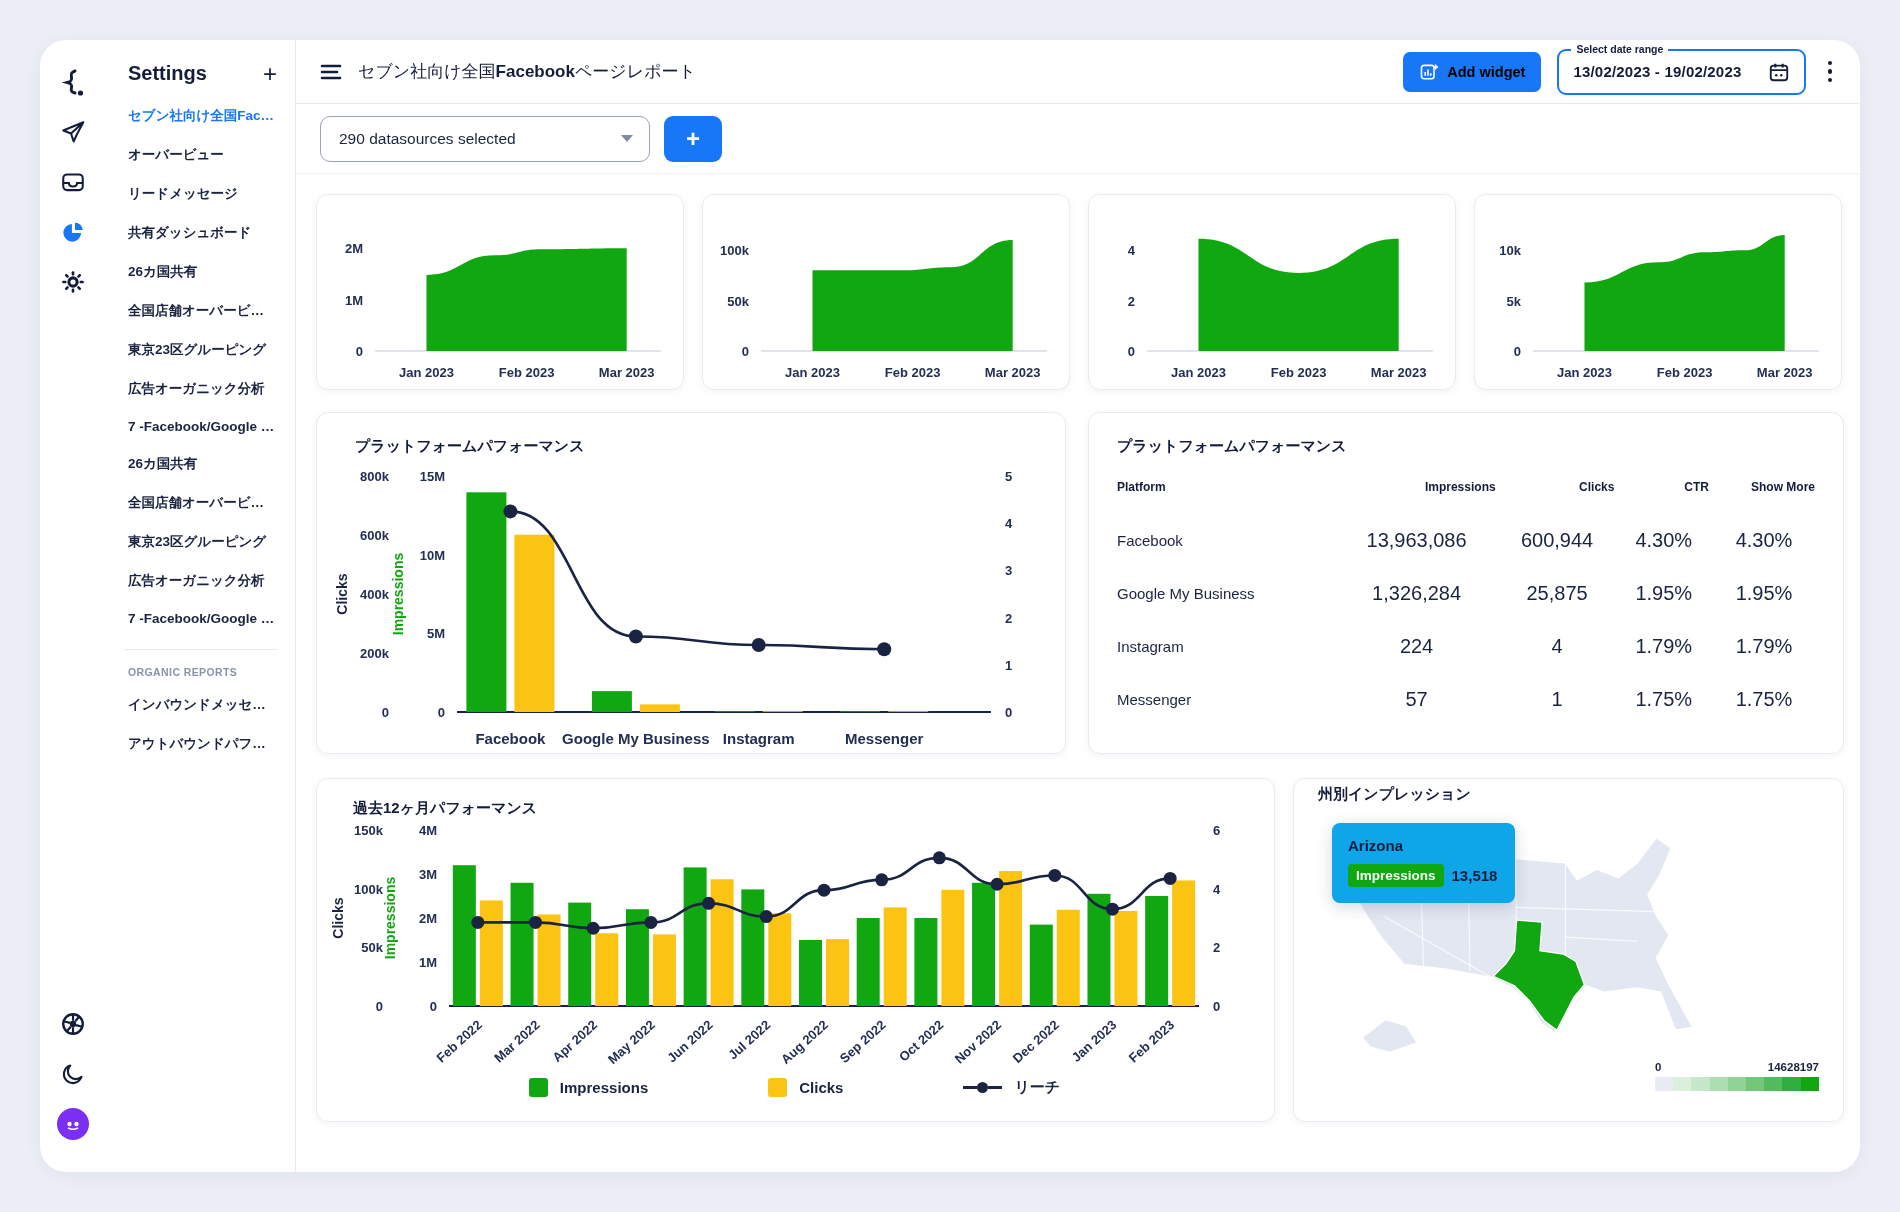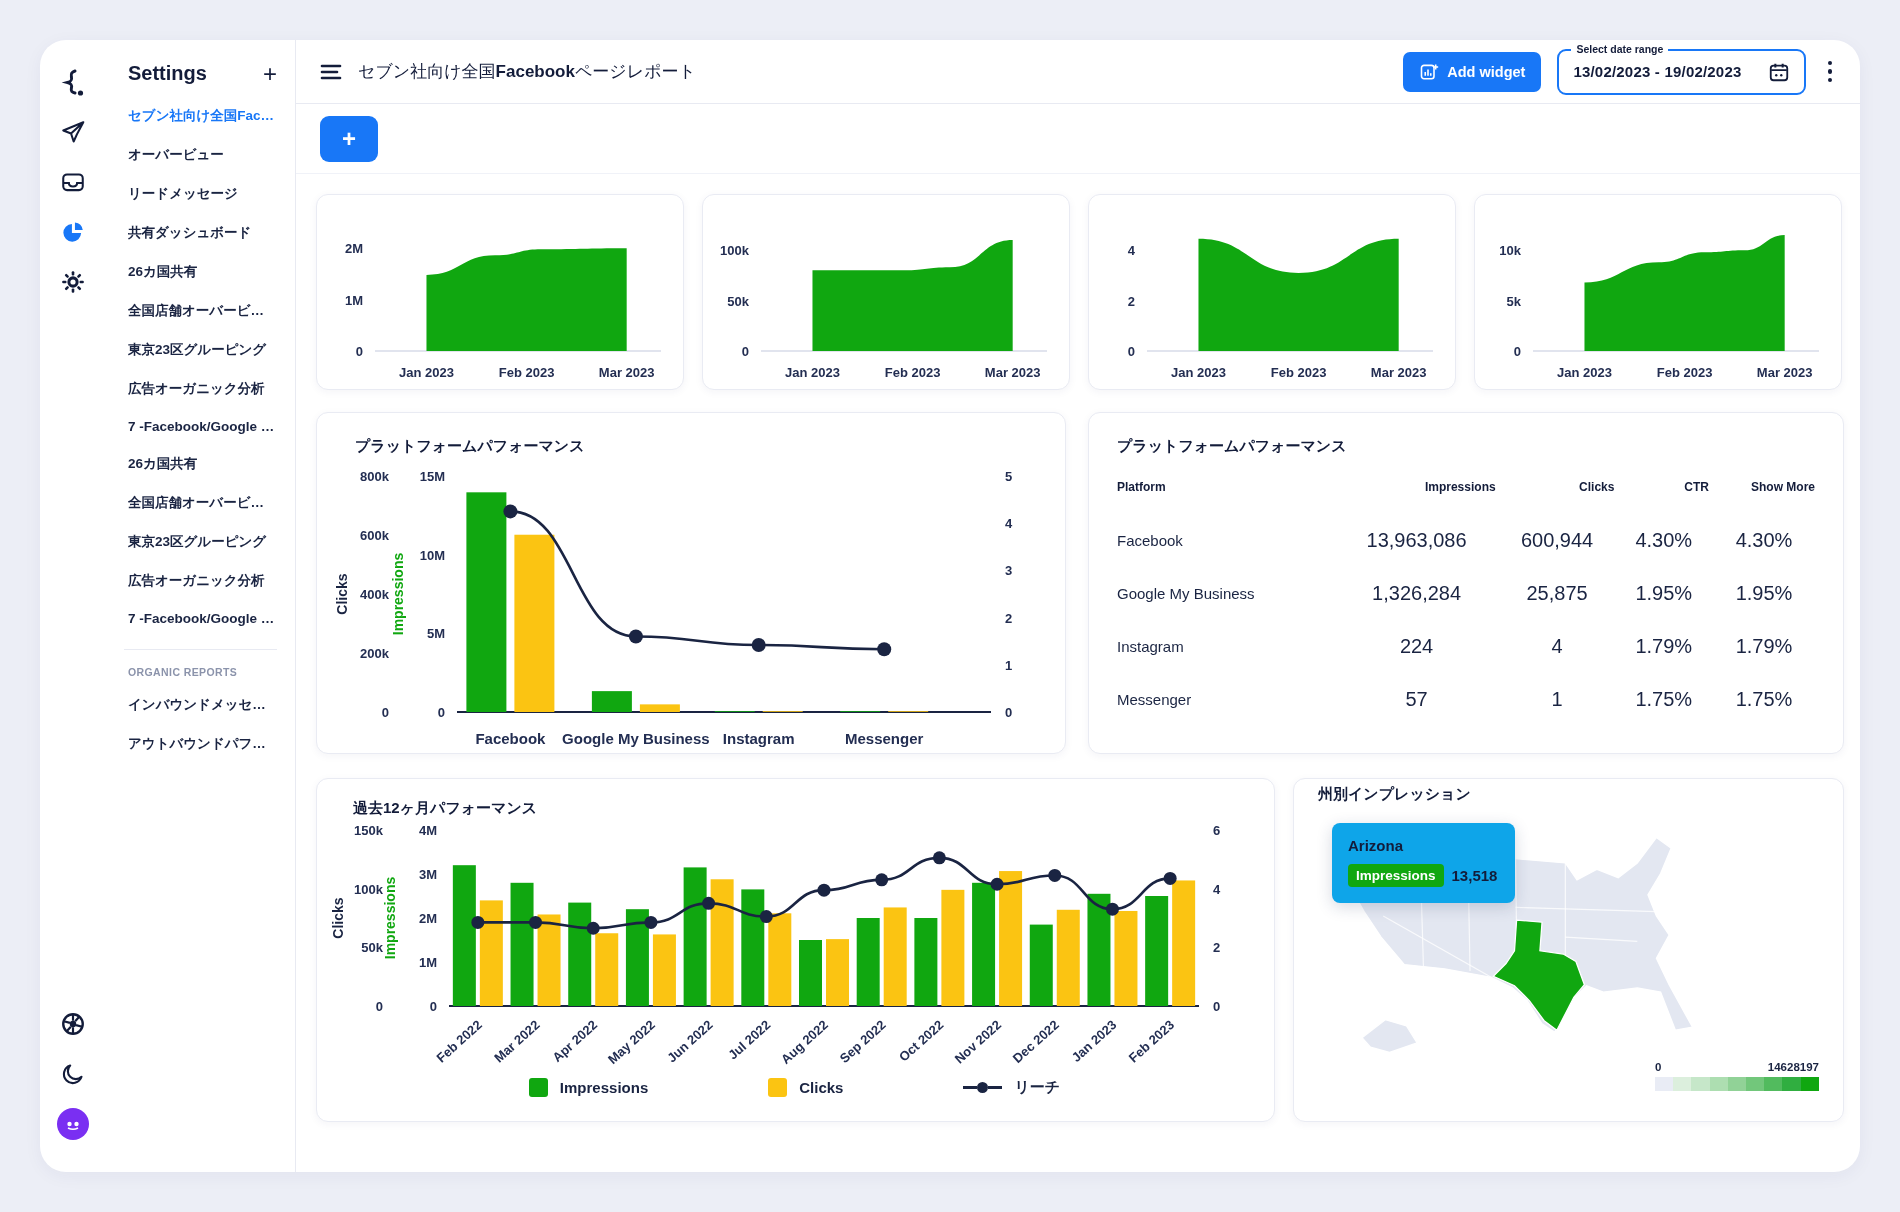--- a/index.html
+++ b/index.html
@@ -24,21 +24,21 @@
   .menu-divider { border-top:1px solid #e8eaf2; margin:2px 0 16px -4px; }
   .menu-section { font-size:10.5px; font-weight:bold; letter-spacing:.4px; color:#8b93ab; margin-bottom:18px; }
 
   
   .main { flex:1; display:flex; flex-direction:column; min-width:0; }
   .topbar { height:64px; flex:0 0 64px; border-bottom:1px solid #e8eaf2; display:flex; align-items:center; padding:0 22px 0 24px; }
   .hamburger { margin-right:16px; cursor:pointer; display:flex; }
   .report-title { font-size:17px; color:#131c3a; white-space:nowrap; }
   .report-title .b { font-weight:bold; }
   .topbar-right { margin-left:auto; display:flex; align-items:center; gap:16px; }
-  .add-widget { display:flex; align-items:center; gap:8px; background:#1877f7; color:#ffffff; font-size:14.5px; font-weight:bold; border:none; border-radius:7px; padding:10px 16px; cursor:pointer; }
+  .add-widget { display:flex; align-items:center; gap:8px; background:#1877f7; color:#000000; font-size:14.5px; font-weight:bold; border:none; border-radius:7px; padding:10px 16px; cursor:pointer; }
   .date-field { position:relative; border:2px solid #1877f7; border-radius:9px; padding:10px 14px; display:flex; align-items:center; gap:26px; cursor:pointer; background:#fff; }
   .date-label { position:absolute; top:-8px; left:12px; background:#fff; padding:0 5px; font-size:10.5px; font-weight:bold; color:#131c3a; }
   .date-value { font-size:15px; font-weight:bold; color:#131c3a; letter-spacing:.2px; }
   .kebab { display:flex; flex-direction:column; gap:4px; padding:6px; cursor:pointer; }
   .kebab i { width:4.5px; height:4.5px; border-radius:50%; background:#131c3a; }
 
   .toolbar { flex:0 0 70px; display:flex; align-items:center; gap:14px; padding:0 24px; border-bottom:1px solid #f0f2f8; }
   .ds-select { width:330px; height:46px; border:1px solid #9aa3ba; border-radius:10px; display:flex; align-items:center; padding:0 16px 0 18px; cursor:pointer; background:#fff; }
   .ds-select span { font-size:15.5px; color:#1a2442; }
   .caret { margin-left:auto; width:0; height:0; border-left:6px solid transparent; border-right:6px solid transparent; border-top:7px solid #7f8aa5; }
@@ -222,20 +222,24 @@
         </div>
         <div class="kebab">
             <i></i>
             <i></i>
             <i></i>
           </div>
       </div>
     </div>
 
     <div class="toolbar">
+      <div class="ds-select">
+        <span>290 datasources selected</span>
+        <span class="caret"></span>
+      </div>
       <button class="ds-add">+</button>
     </div>
 
     <div class="content">
 
       <div class="row1">
         <div class="card spark-card"><svg id="spark1" width="352" height="178" viewBox="0 0 352 178">
               <text x="40" y="149" fill="#232e52" font-size="13" font-weight="bold" text-anchor="end">0</text>
               <text x="40" y="97.57142857142857" fill="#232e52" font-size="13" font-weight="bold" text-anchor="end">1M</text>
               <text x="40" y="46.14285714285714" fill="#232e52" font-size="13" font-weight="bold" text-anchor="end">2M</text>

